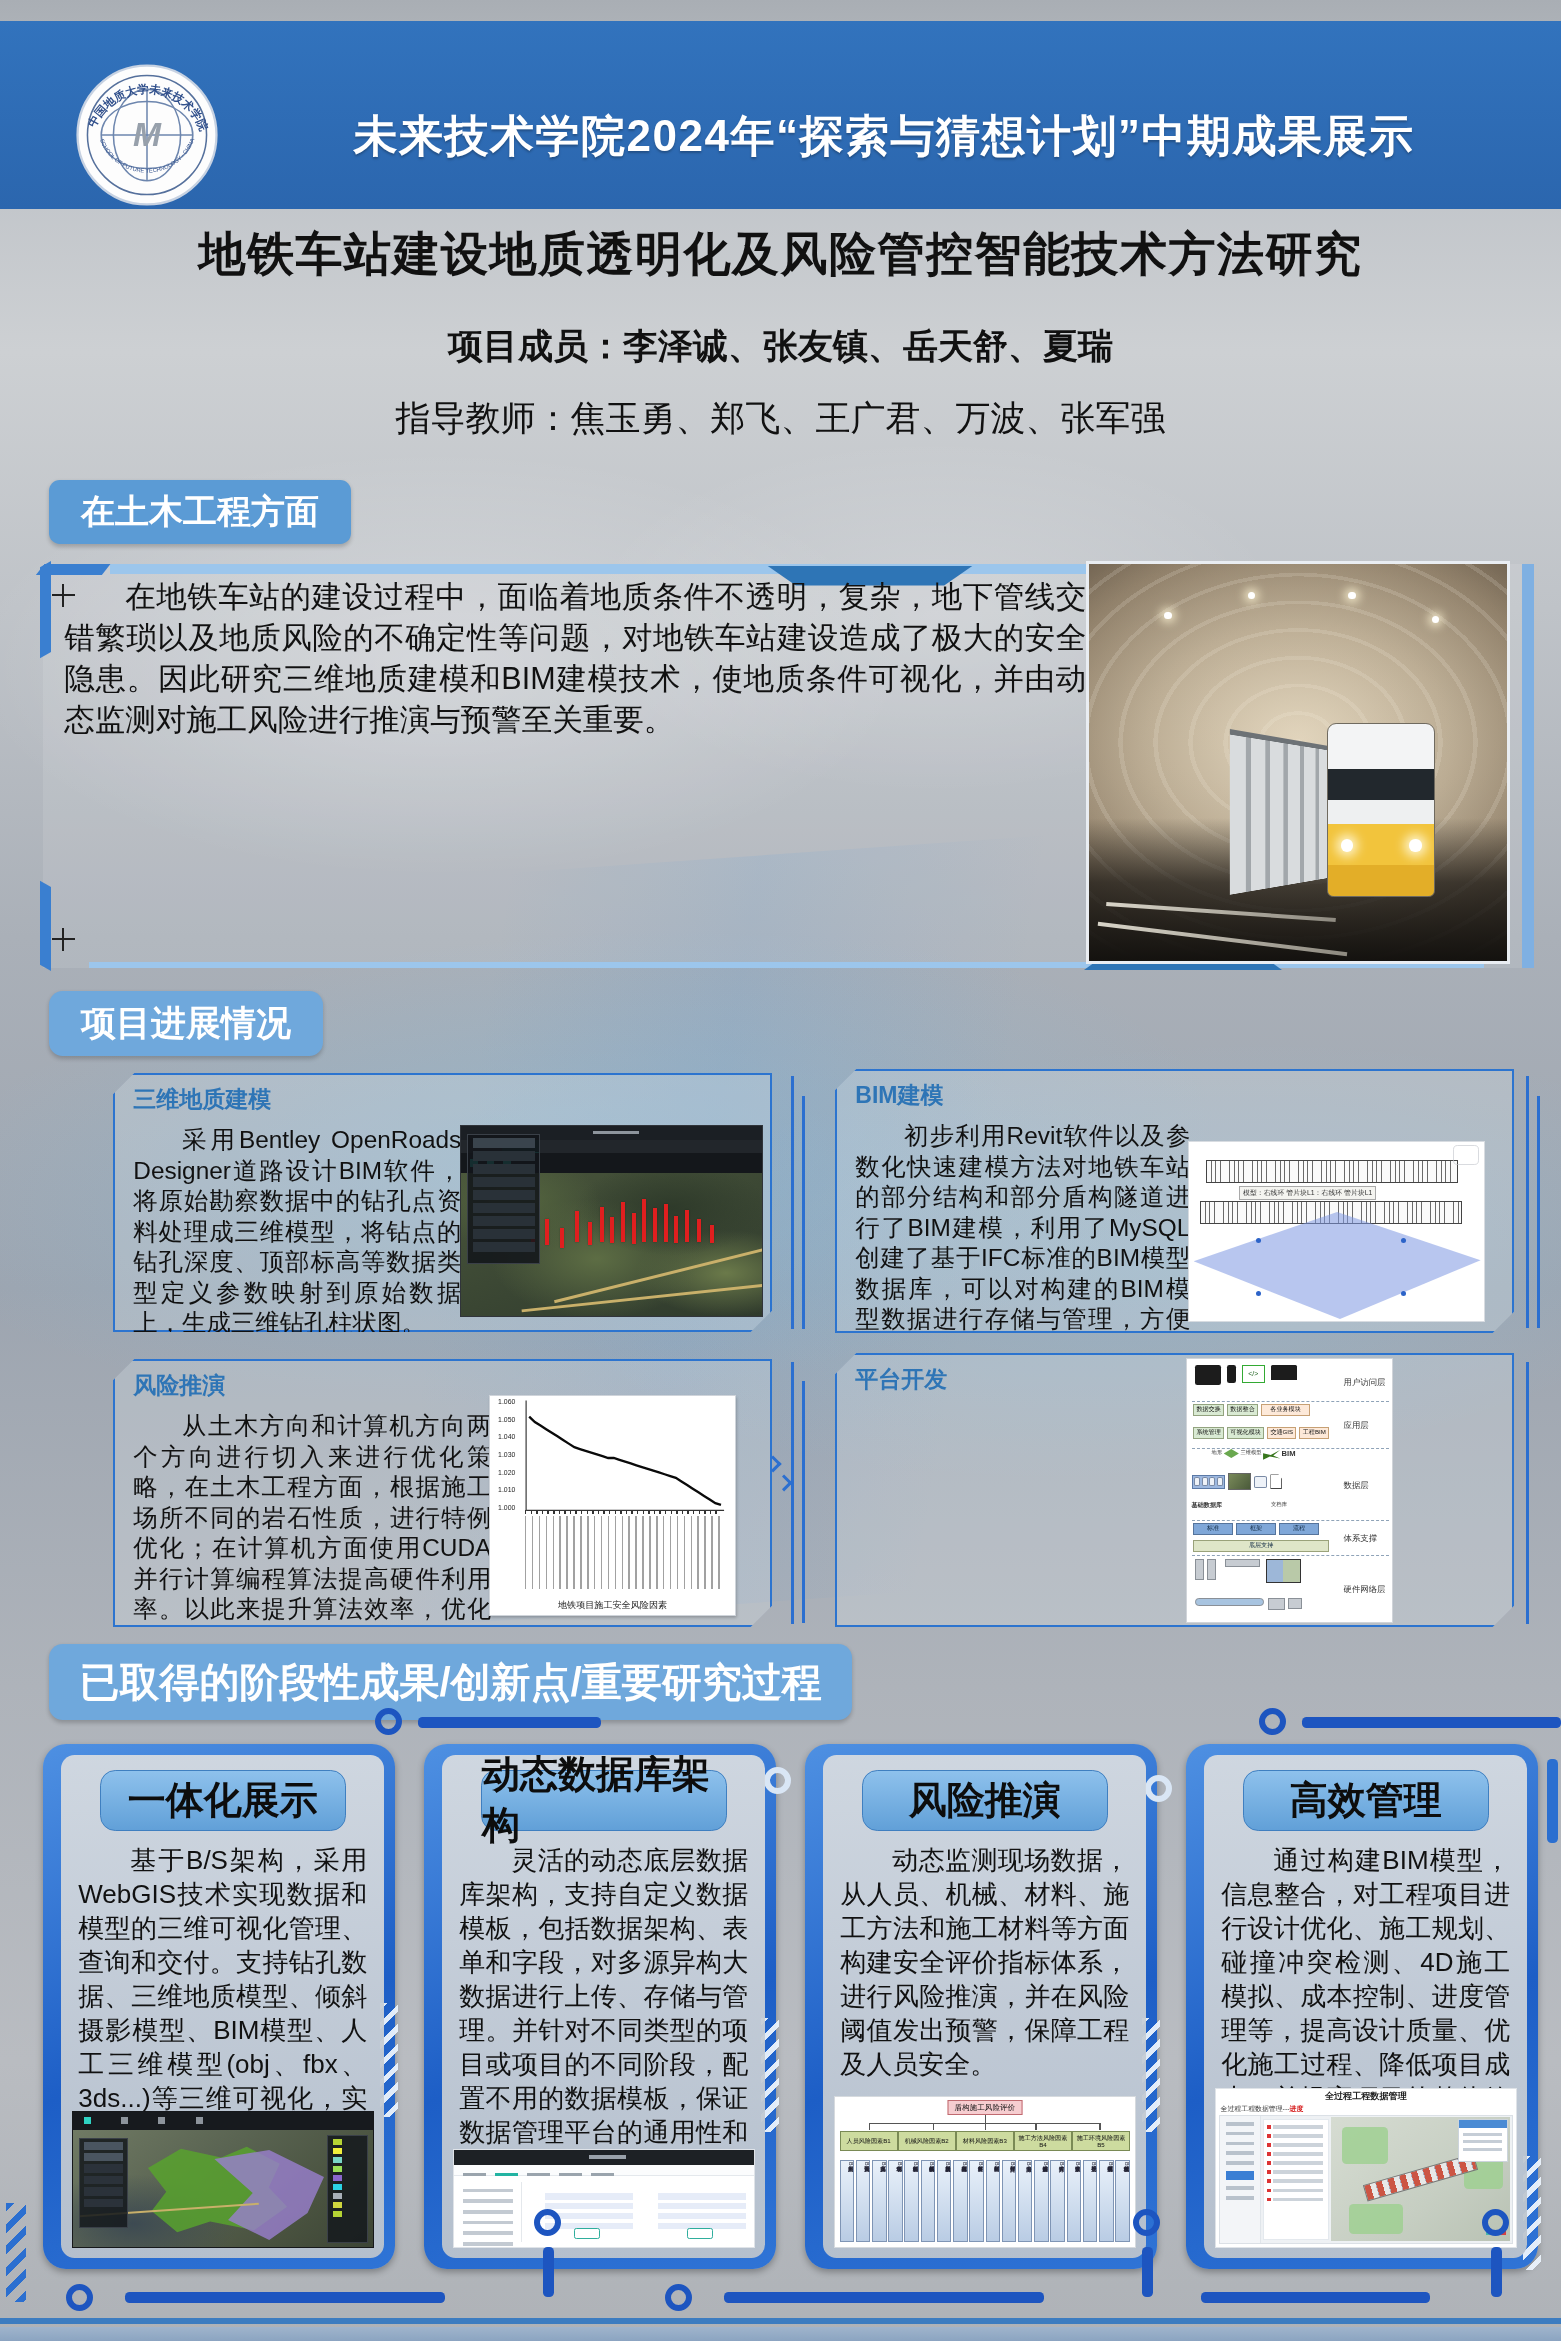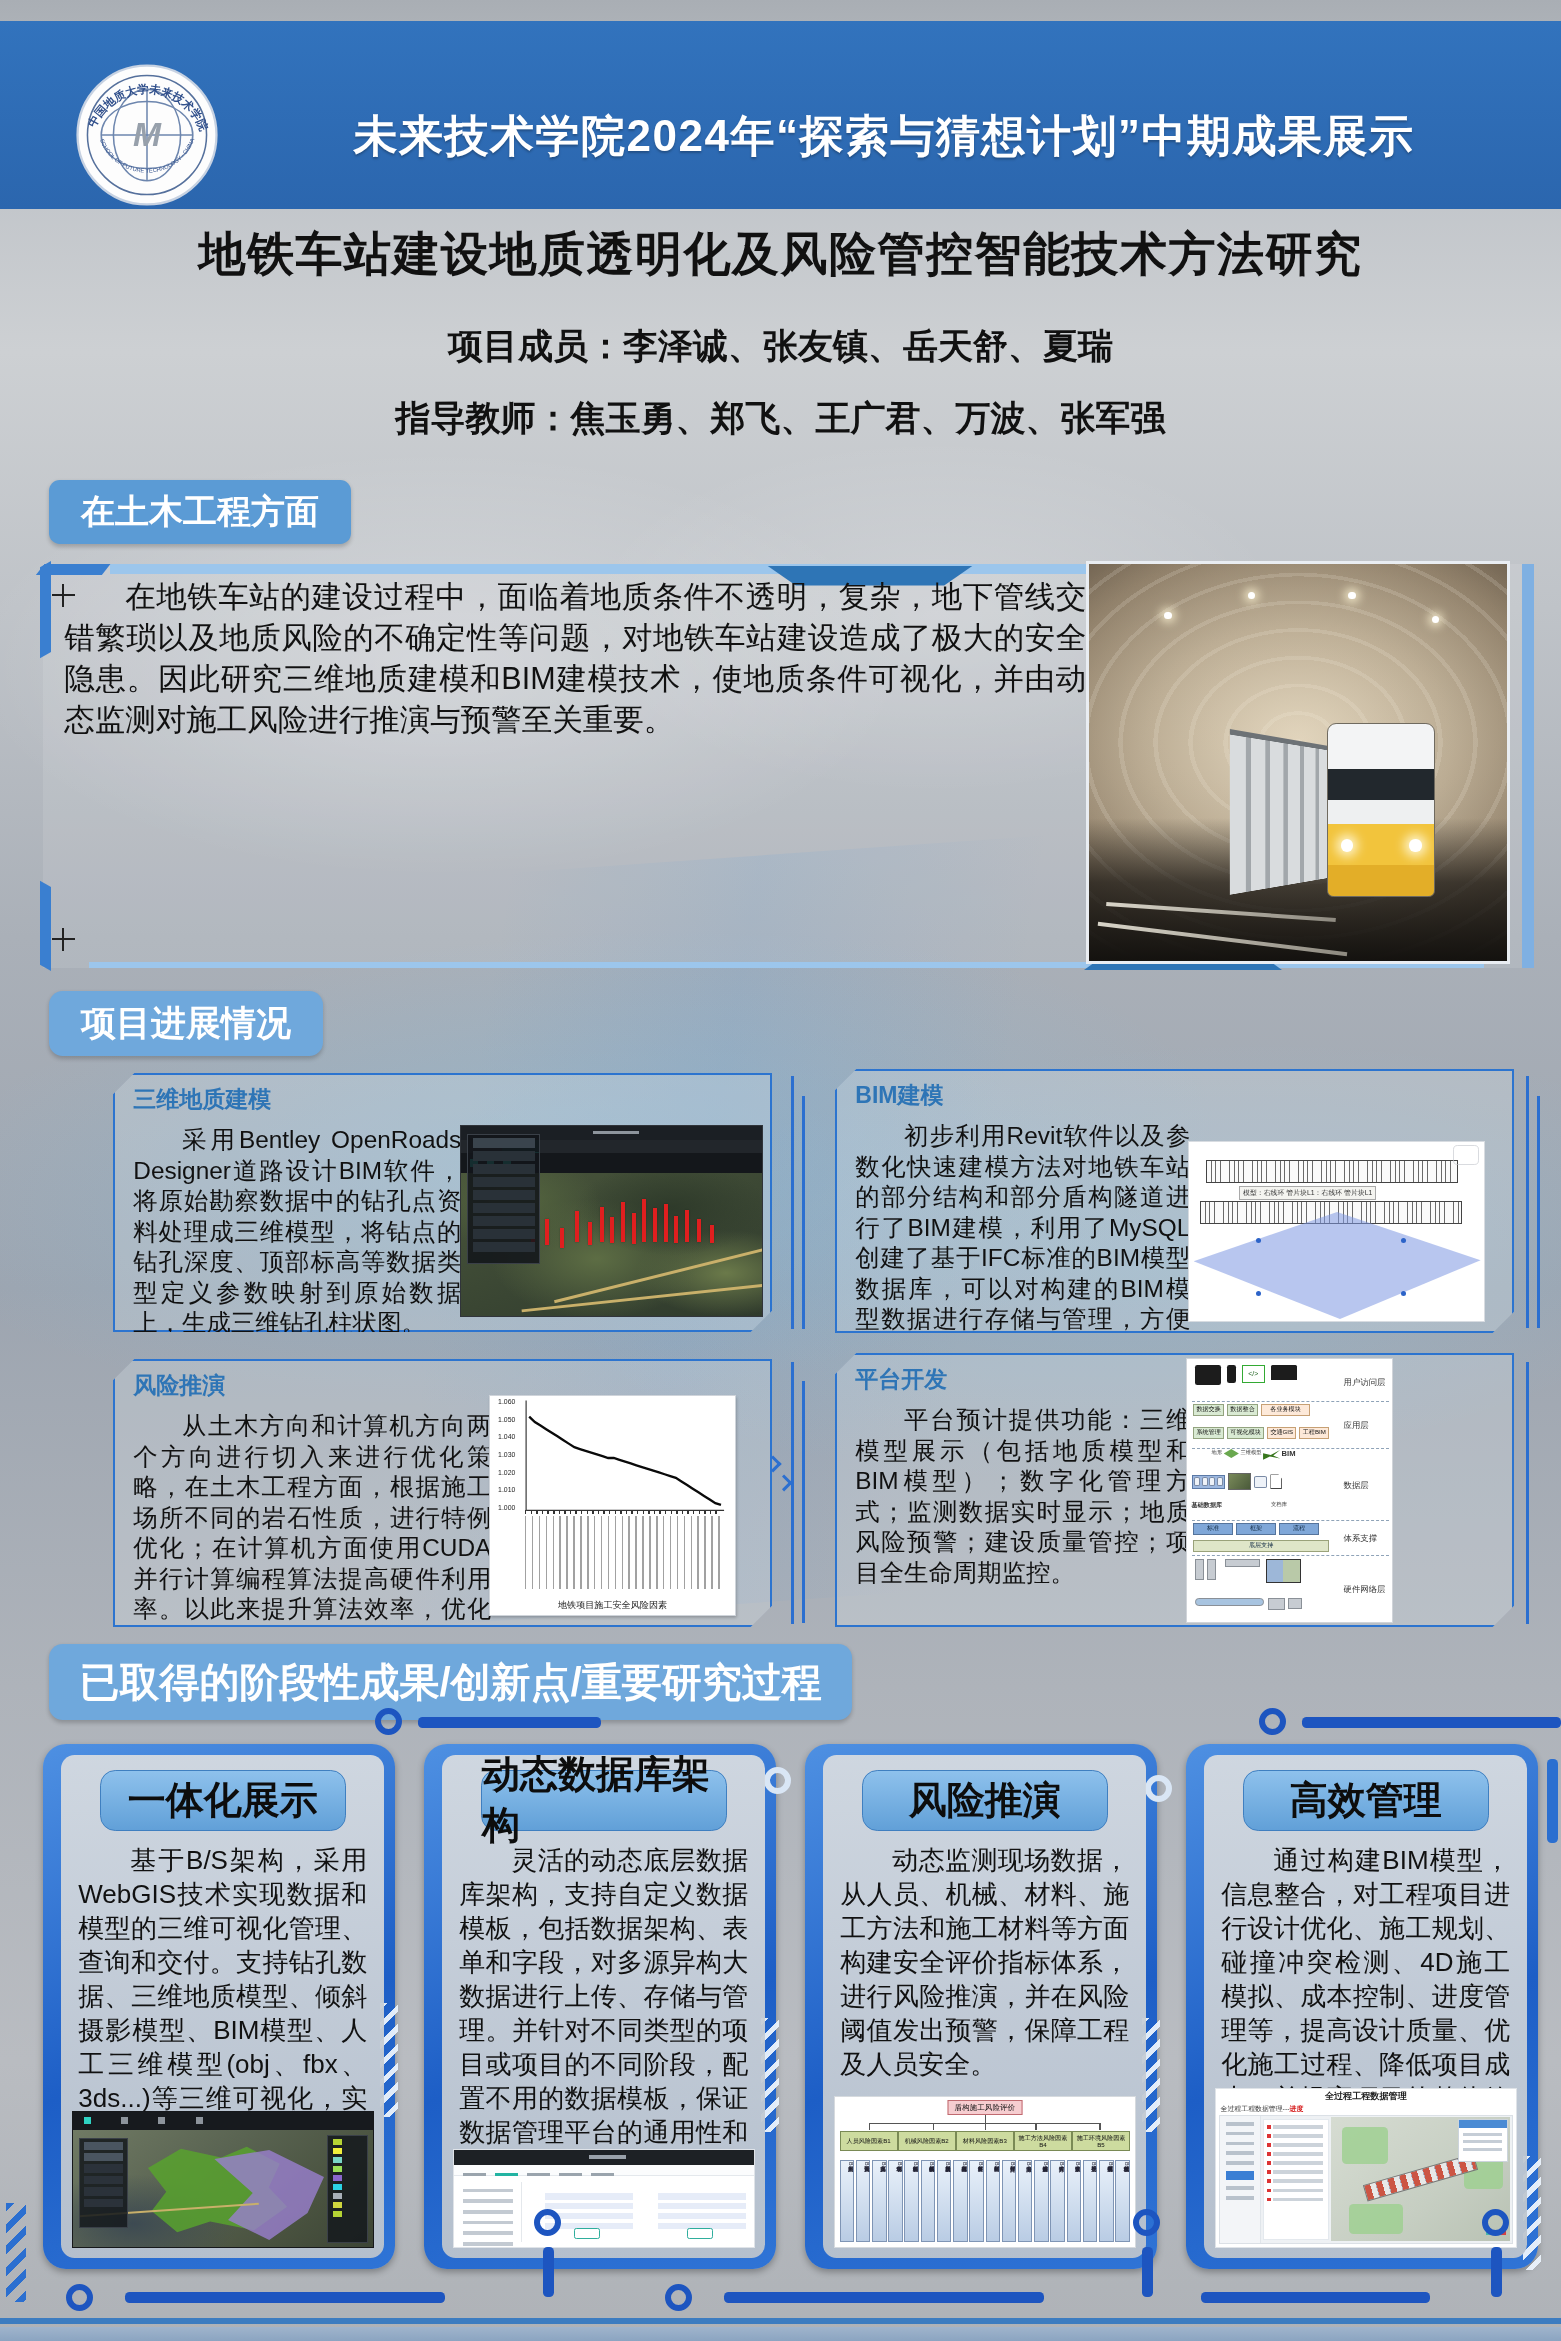--- a/index.html
+++ b/index.html
@@ -18,21 +18,21 @@
     background:radial-gradient(40% 60% at 28% 50%,rgba(255,255,255,.30),transparent 75%),
       radial-gradient(30% 50% at 60% 40%,rgba(255,255,255,.22),transparent 75%);}
   
   .header{left:0;top:21.3px;width:1561px;height:188px;background:linear-gradient(180deg,#3273bd,#2b66ae);}
   .header-title{left:236px;top:21.3px;width:1296px;height:188px;display:flex;align-items:center;justify-content:center;
     color:#fff;font-size:44px;font-weight:800;letter-spacing:1.5px;text-shadow:0 1.5px 2.3px rgba(0,0,0,.25);}
   .logo{left:76px;top:43px;width:142px;height:142px;}
   
   .main-title{left:0;top:223px;width:1561px;text-align:center;font-size:47px;font-weight:800;letter-spacing:1.5px;}
   .members{left:0;top:323px;width:1561px;text-align:center;font-size:35px;font-weight:800;}
-  .advisors{left:0;top:395px;width:1561px;text-align:center;font-size:35px;font-weight:700;}
+  .advisors{left:0;top:395px;width:1561px;text-align:center;font-size:35px;font-weight:400;}
   
   .badge{background:#5b9bd5;color:#fff;font-weight:700;border-radius:10.7px;padding:9.1px 32px;font-size:34px;box-shadow:0 2.3px 4.6px rgba(0,0,0,.2);}
   .badge2{background:#6fa8dc;border-radius:13.7px;text-align:right;}
   
   .bframe{left:43px;top:564px;width:1491px;height:404px;background:rgba(255,255,255,.10);}
   .bframe .topbar{position:absolute;left:67px;top:0;width:1365px;height:10px;background:#9cc6ec;}
   .bframe .botbar{position:absolute;left:46px;bottom:0;width:1395px;height:6.1px;background:#9cc6ec;}
   .notch{position:absolute;height:20px;background:#2e75b6;clip-path:polygon(0 0,100% 0,86% 100%,14% 100%);}
   .corner{position:absolute;background:#3a7fd0;}
   .cross{position:absolute;width:23px;height:23px;
@@ -326,21 +326,20 @@
         <polyline fill="none" stroke="#0a0a0a" stroke-width="3" points="16.0,22.7 23.3,29.7 30.6,34.3 37.9,39.0 45.2,43.7 52.5,48.3 59.8,53.0 67.1,57.7 74.4,62.3 81.6,64.7 88.9,67.0 96.2,69.3 103.5,71.7 110.8,74.0 118.1,76.3 125.4,76.3 132.7,78.7 140.0,81.0 147.3,83.3 154.6,85.7 161.9,88.0 169.2,90.3 176.5,92.7 183.8,95.0 191.1,97.3 198.4,99.7 205.6,102.0 212.9,106.7 220.2,111.3 227.5,116.0 234.8,120.7 242.1,125.3 249.4,130.0 256.7,134.7 264.0,137.0"></polyline>
       </svg>
       <div class="xticks" style="left:35px;top:114px;width:195px;"></div>
       <div class="xmimic" style="left:35px;top:120px;width:195px;height:73px;"></div>
       <div class="caption">地铁项目施工安全风险因素</div>
     </div>
   </div>
 
   <div class="abs pbox" style="left:835px;top:1353px;width:679px;height:274px;">
     <div class="ptitle">平台开发</div>
-    <div class="ptext" style="width:335px;">平台预计提供功能：三维模型展示（包括地质模型和BIM模型）；数字化管理方式；监测数据实时显示；地质风险预警；建设质量管控；项目全生命周期监控。</div>
     <div class="plat" style="left:349px;top:3px;width:207px;height:265px;">
       <div class="prow2" style="height:40px;">
         <span class="dev" style="width:26px;height:20px;border-radius:2.3px;"></span>
         <span class="dev" style="width:9.1px;height:18.3px;border-radius:2.3px;"></span>
         <span class="dev" style="width:23px;height:18.3px;background:#fff;border:1.5px solid #3a3;color:#262;font-size:6.9px;text-align:center;line-height:15.2px;">&lt;/&gt;</span>
         <span class="dev" style="width:26px;height:15.2px;border-radius:1.5px 1.5px 0 0;"></span>
         <span class="laylab">用户访问层</span>
       </div>
       <div class="prow2" style="height:47px;padding-right:46px;">
         <span class="gbox">数据交换</span>

